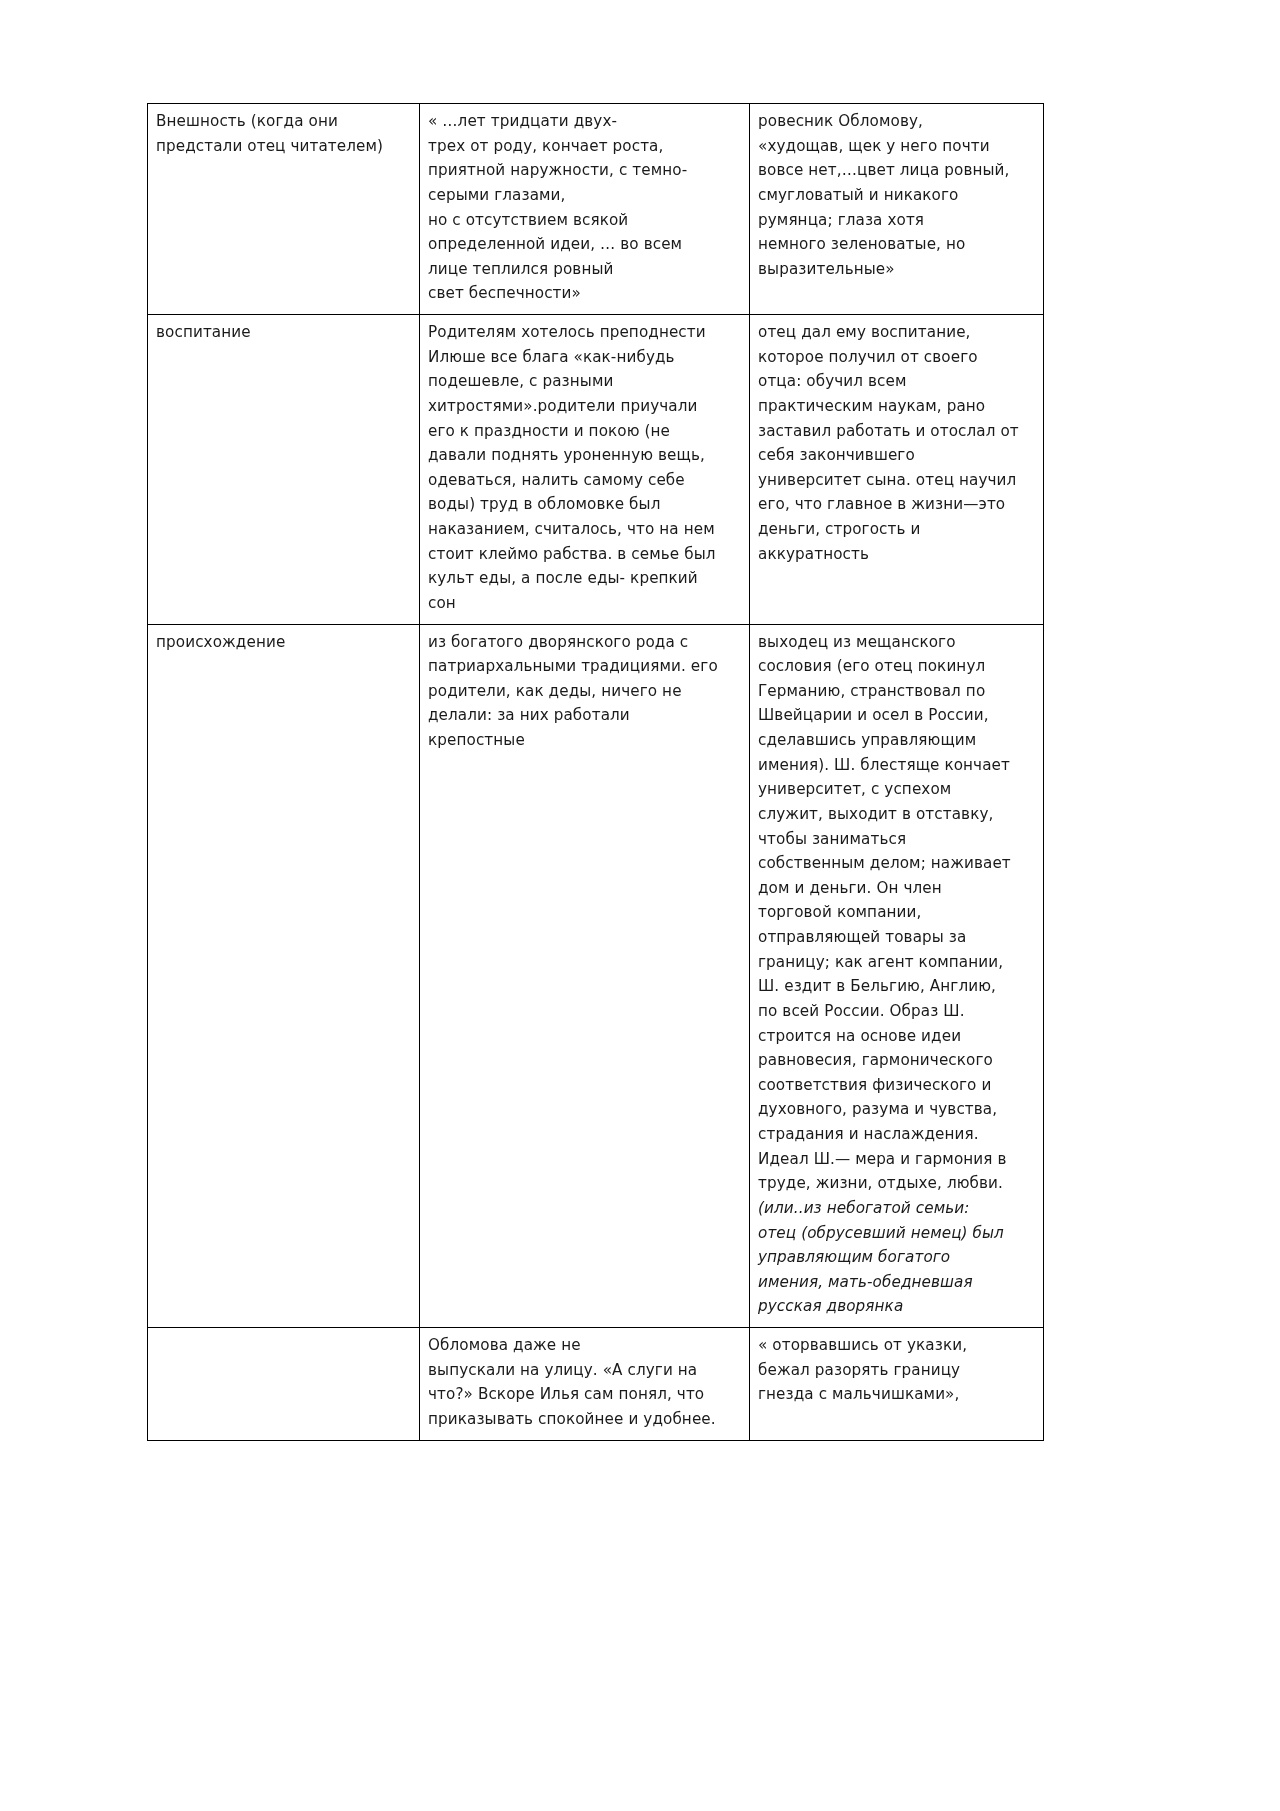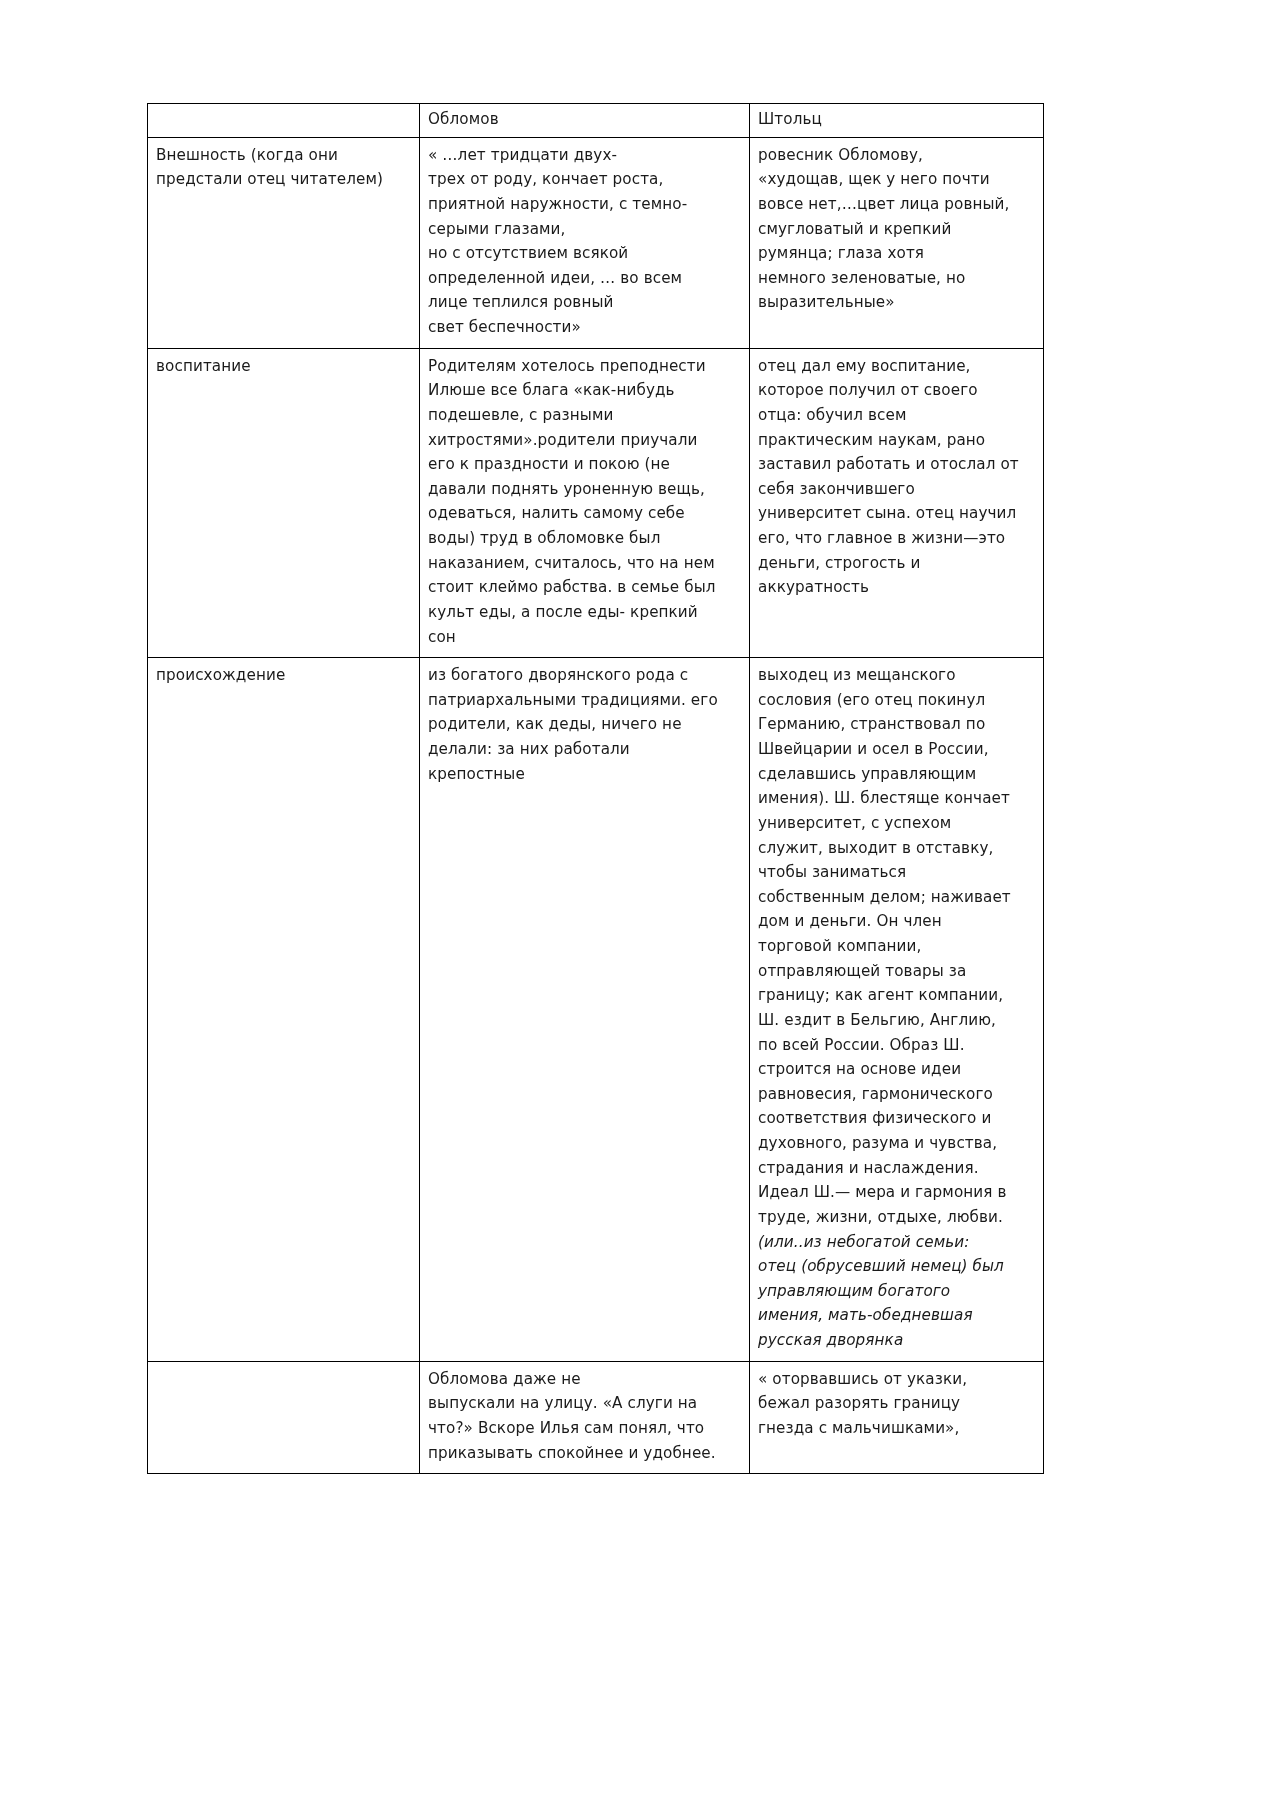--- a/index.html
+++ b/index.html
@@ -62,51 +62,40 @@
 
 <div class="page">
 
   <table class="doc-table">
     <colgroup>
       <col class="c1">
       <col class="c2">
       <col class="c3">
     </colgroup>
     <tbody>
-      <tr class="hdr">
-        <td>
-            <span class="cell-text"></span>
-          </td>
-        <td>
-            <span class="cell-text">Обломов</span>
-          </td>
-        <td>
-            <span class="cell-text">Штольц</span>
-          </td>
-      </tr>
 
       <tr>
         <td>
             <span class="cell-text">Внешность (когда они предстали отец читателем)</span>
           </td>
         <td>
             <span class="cell-text">« …лет тридцати двух-
 трех от роду, кончает роста,
 приятной наружности, с темно-
 серыми глазами,
 но с отсутствием всякой
 определенной идеи, … во всем
 лице теплился ровный
 свет беспечности»</span>
           </td>
         <td>
             <span class="cell-text">ровесник Обломову,
 «худощав, щек у него почти
 вовсе нет,…цвет лица ровный,
-смугловатый и крепкий
+смугловатый и никакого
 румянца; глаза хотя
 немного зеленоватые, но
 выразительные»</span>
           </td>
       </tr>
 
       <tr>
         <td>
             <span class="cell-text">воспитание</span>
           </td>

